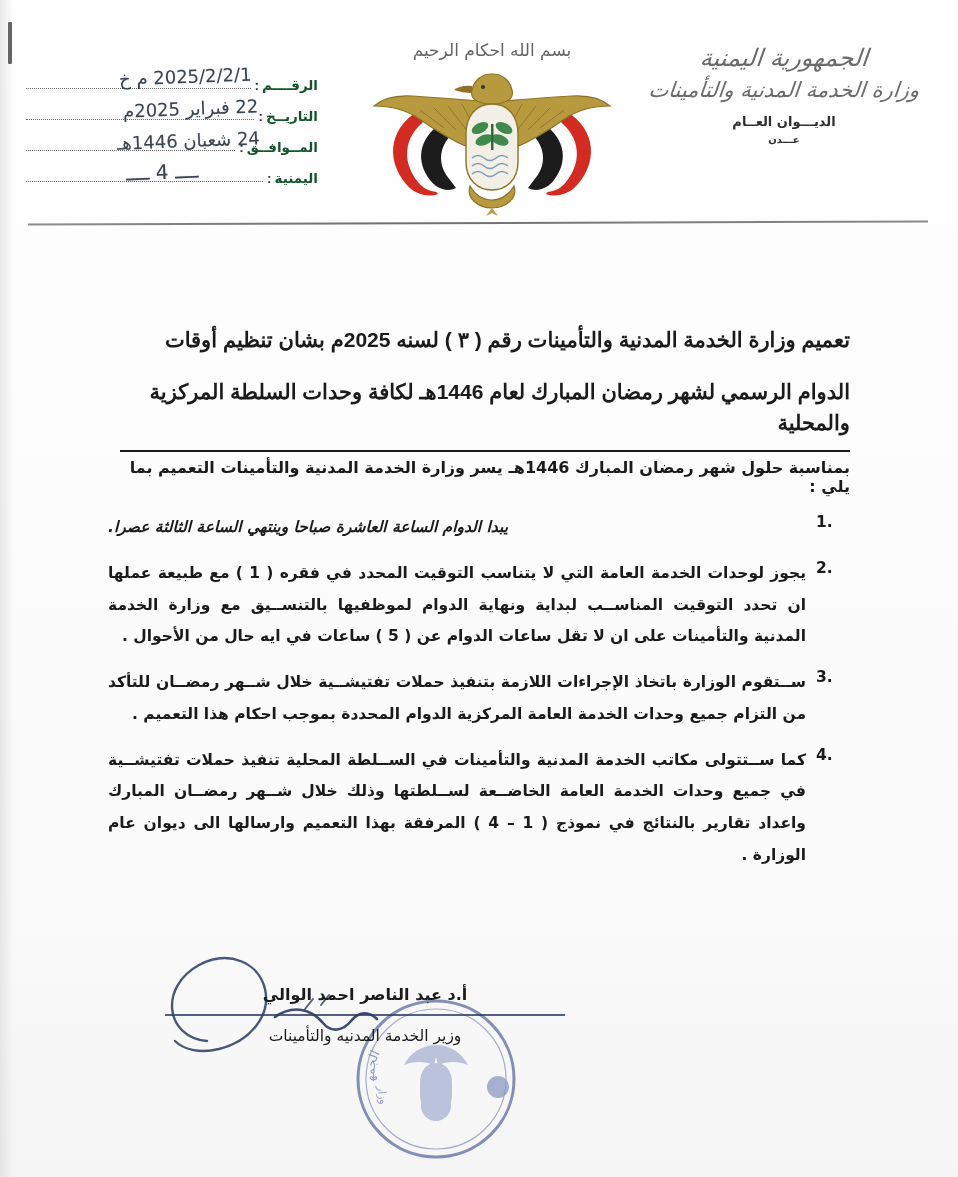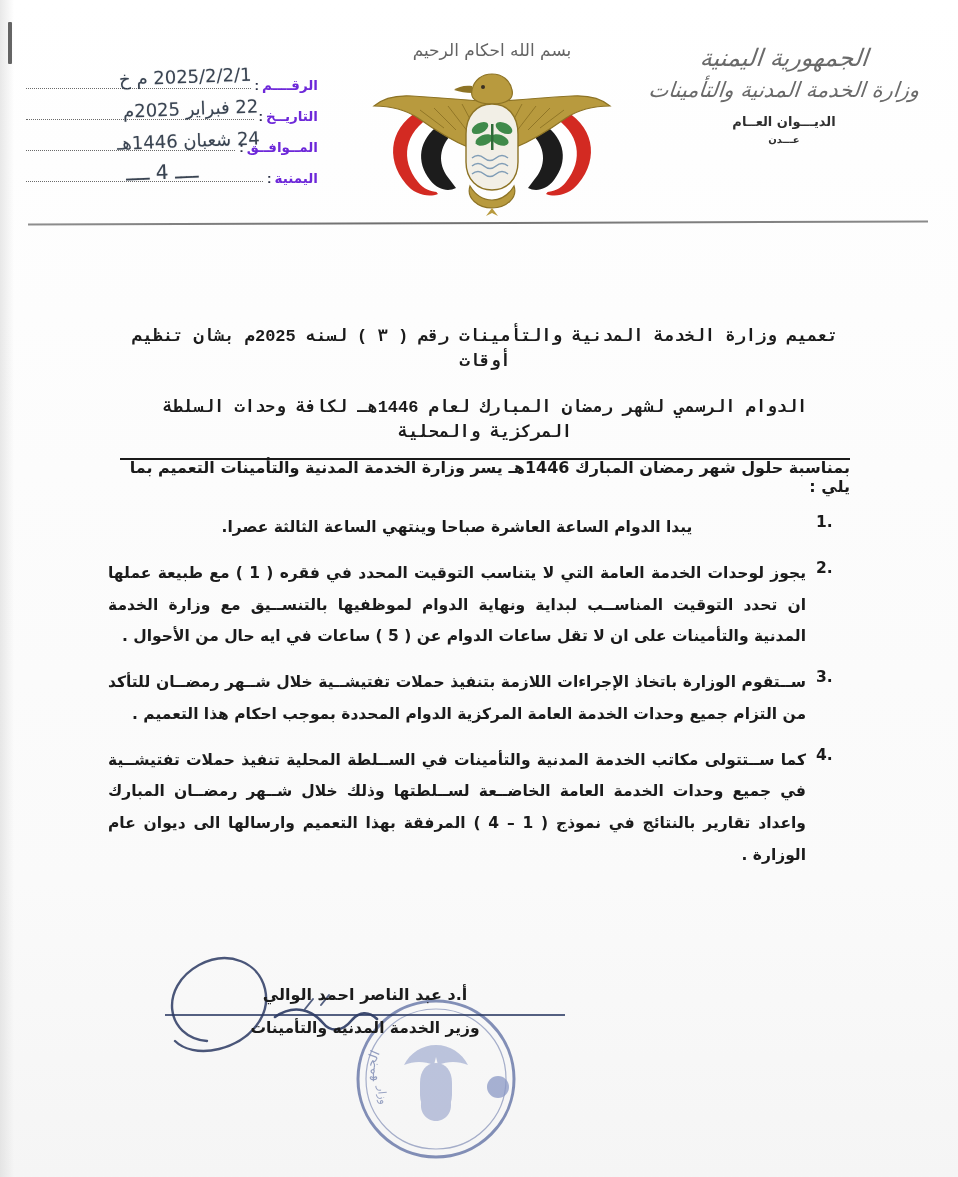--- a/index.html
+++ b/index.html
@@ -37,21 +37,21 @@
   
   .ref-block{
     position:absolute;left:26px;top:28px;width:292px;
     direction:rtl;
   }
   .ref-row{
     position:relative;display:flex;align-items:flex-end;
     height:31px;
   }
   .ref-label{
-    font-size:13.5px;font-weight:bold;color:#6d28d9;
+    font-size:13.5px;font-weight:bold;color:#14532d;
     letter-spacing:.5px;white-space:nowrap;
     font-family:"DejaVu Sans",sans-serif;
   }
   .ref-colon{font-size:13.5px;font-weight:bold;color:#2a2f45;margin:0 3px 0 4px;}
   .ref-dots{
     flex:1;border-bottom:1.5px dotted #6a6a6a;
     margin-bottom:4px;height:1px;
   }
   .hand{
     position:absolute;bottom:3px;
@@ -109,23 +109,24 @@
     background:linear-gradient(90deg,#8e8e8e,#6f6f6f 40%,#8a8a8a 100%);
     transform:rotate(-.18deg);
   }
 
   
   .doc-title{
     position:absolute;left:120px;top:325px;width:730px;
     direction:rtl;text-align:center;
   }
   .doc-title .t-line{
-    font-size:17px;font-weight:bold;color:#1b1b1b;
-    font-family:Liberation Mono, monospace;
+    font-size:21px;font-weight:bold;color:#1b1b1b;
+    font-family:Liberation Sans, sans-serif;
     line-height:1.45;
+    text-align:right;
   }
   .doc-title .t-line2{
     margin-top:22px;
     display:inline-block;
     border-bottom:2.5px solid #1b1b1b;
     padding-bottom:12px;
   }
 
   .intro{
     position:absolute;right:108px;top:458px;width:740px;
@@ -150,39 +151,39 @@
     direction:ltr;
   }
   .item-text{
     flex:1;
     font-size:15.5px;font-weight:bold;color:#1b1b1b;
     font-family:"DejaVu Sans",sans-serif;
     line-height:2.05;
     text-align:justify;
     text-justify:inter-word;
   }
-  .item-text.single{text-align:center;}
+  .item-text.single{text-align:left;font-style:italic;}
 
   
   .signature{
     position:absolute;left:150px;top:985px;width:430px;
     direction:rtl;text-align:center;
   }
   .sig-name{
     font-size:16px;font-weight:bold;color:#1b1b1b;
     font-family:"DejaVu Sans",sans-serif;
     position:relative;z-index:3;
   }
   .sig-underline{
     margin:10px auto 0;width:400px;height:2px;
     background:#2b3a63;opacity:.8;position:relative;z-index:3;
   }
   .sig-title{
-    margin-top:3px;
-    font-size:15.5px;font-weight:bold;color:#1b1b1b;
+    margin-top:11px;
+    font-size:15.5px;font-weight:normal;color:#1b1b1b;
     font-family:"DejaVu Sans",sans-serif;
     position:relative;z-index:3;
   }
   
   .scribble{
     position:absolute;left:5px;top:-40px;width:300px;height:120px;
     z-index:2;pointer-events:none;
   }
   
   .stamp{

